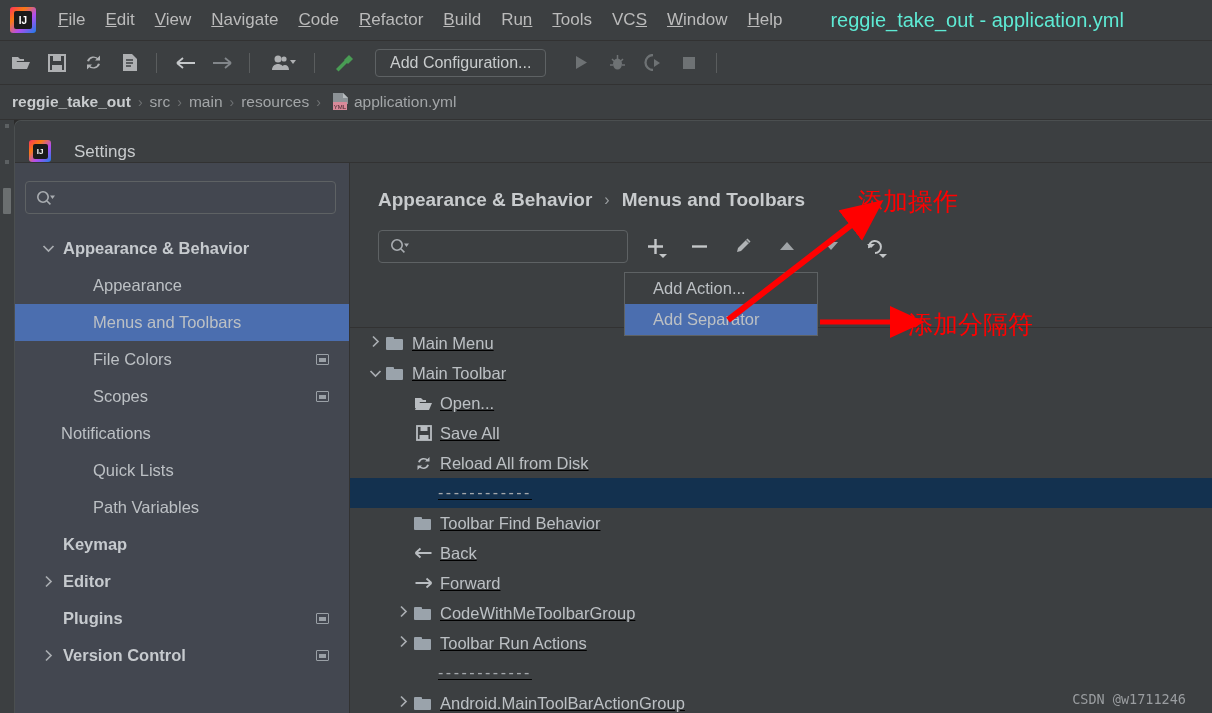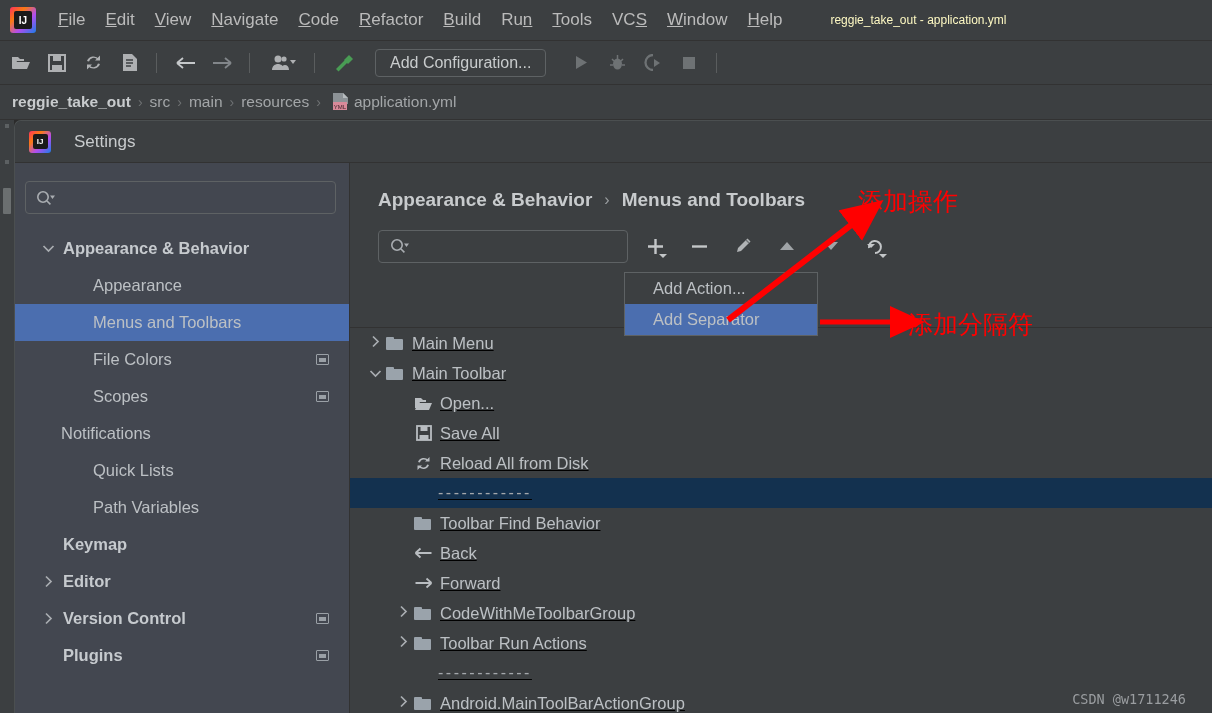--- a/index.html
+++ b/index.html
@@ -28,21 +28,21 @@
     background: #1a1a1a; width: 18px; height: 18px; border-radius: 2px;
     display: flex; align-items: center; justify-content: center;
     font-family: "Liberation Sans", sans-serif;
   }
   .menu-item {
     color: #bbbbbb; font-size: 17px; padding: 2px 10px; cursor: default;
     white-space: nowrap;
   }
   .menu-item u { text-decoration: underline; }
   .win-title {
-    color: #fef9c3; font-size: 12px; margin-left: 38px; white-space: nowrap;
+    color: #5eead4; font-size: 20px; margin-left: 38px; white-space: nowrap;
   }
 
   
   .toolbar {
     position: absolute; left: 0; top: 41px; width: 1212px; height: 44px;
     background: #3c3f41; display: flex; align-items: center;
     border-bottom: 1px solid #323232;
   }
   .tb-icon {
     width: 30px; height: 30px; margin-left: 6px;
@@ -81,21 +81,21 @@
   }
   .left-strip .tick { position: absolute; left: 5px; width: 4px; height: 4px; background:#5c6062; }
 
   
   .dialog {
     position: absolute; left: 14px; top: 120px; width: 1198px; height: 593px;
     background: #3c3f41; border-top-left-radius: 7px;
     border: 1px solid #4b4f50; border-right: none; border-bottom: none;
   }
   .dlg-title {
-    height: 42px; display: flex; align-items: center; padding-left: 14px;
+    height: 42px; display: flex; align-items: flex-end; padding-left: 14px;
     border-bottom: 1px solid #323232; background: #3c3f41;
     border-top-left-radius: 7px;
   }
   .dlg-title .ij-logo { margin-left: 0; width: 22px; height: 22px; }
   .dlg-title .ij-logo::after { width: 15px; height: 15px; font-size: 8px; }
   .dlg-title-text { color: #c8cbcd; font-size: 17px; margin-left: 11px; }
 
   .dlg-body { display: flex; height: 550px; }
 
   
@@ -394,32 +394,32 @@
             </div>
             <div class="side-row bold">
               <span class="arr">
                 <svg width="9" height="13" viewBox="0 0 9 13">
                   <path d="M2 1.5l5 5-5 5" stroke="#a9adb1" stroke-width="1.7" fill="none"></path>
                 </svg>
               </span>
               <span style="margin-left: 26px;">Editor</span>
             </div>
             <div class="side-row bold">
+              <span style="margin-left: 26px;">Plugins</span>
+              <span class="cfg-sq">
+                <i></i>
+              </span>
+            </div>
+            <div class="side-row bold">
               <span class="arr">
                 <svg width="9" height="13" viewBox="0 0 9 13">
                   <path d="M2 1.5l5 5-5 5" stroke="#a9adb1" stroke-width="1.7" fill="none"></path>
                 </svg>
               </span>
               <span style="margin-left: 26px;">Version Control</span>
-              <span class="cfg-sq">
-                <i></i>
-              </span>
-            </div>
-            <div class="side-row bold">
-              <span style="margin-left: 26px;">Plugins</span>
               <span class="cfg-sq">
                 <i></i>
               </span>
             </div>
           </div>
       </div>
 
       <div class="main">
 
         <div class="main-crumb">

